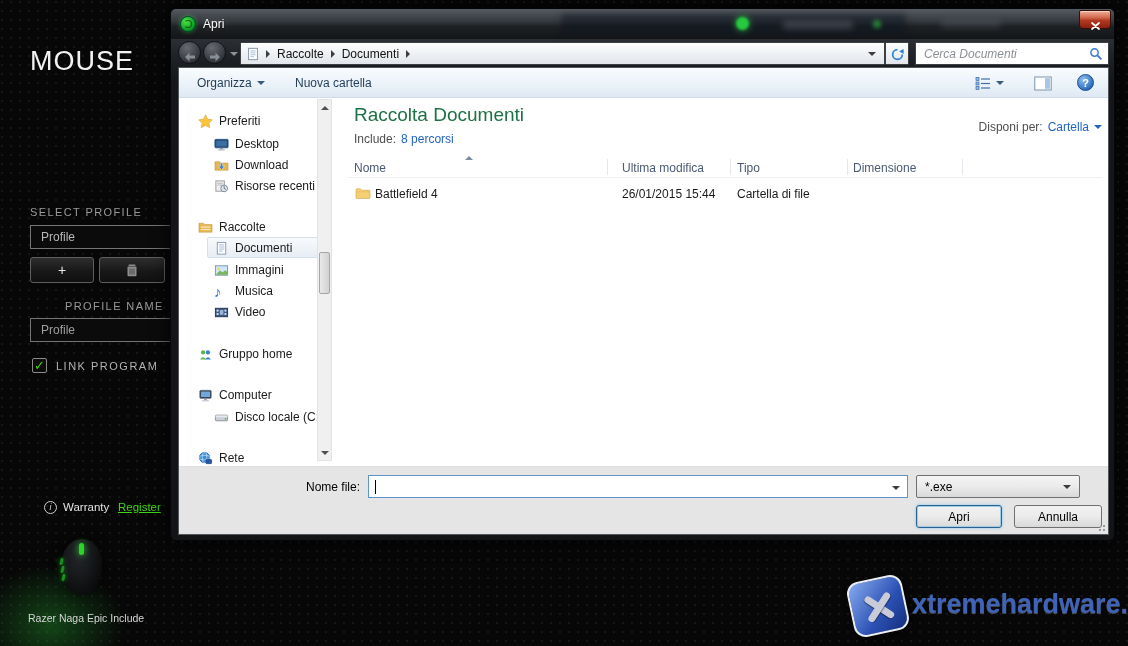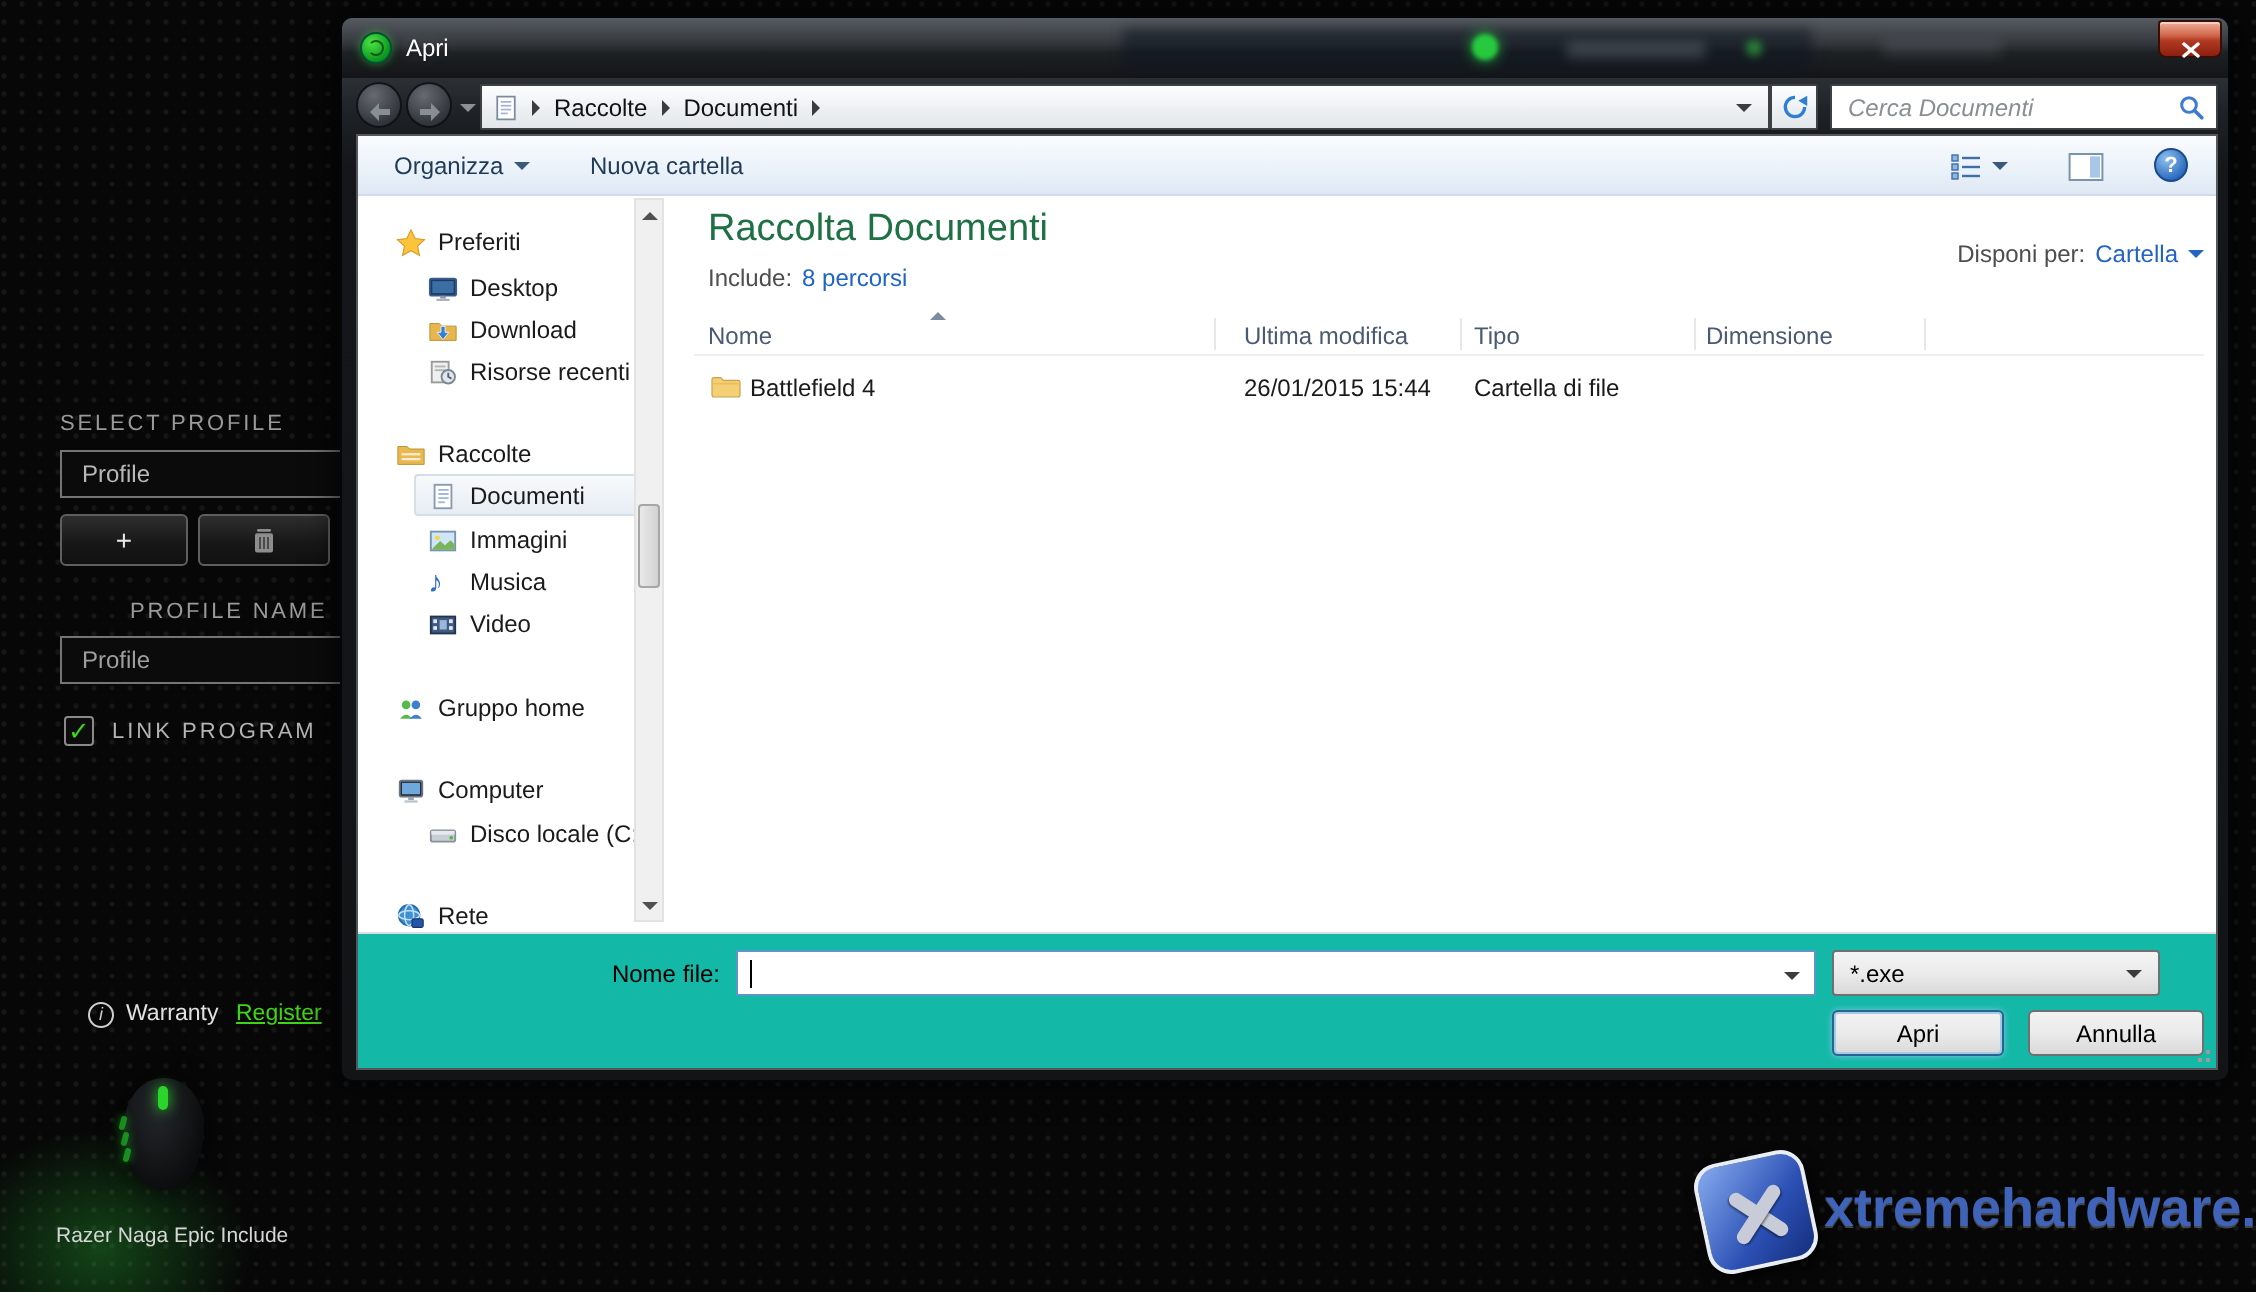--- a/index.html
+++ b/index.html
@@ -103,21 +103,21 @@
   #main{left:168px;top:0;width:761px;height:368px;}
   #lib-title{left:7px;top:6px;font-size:19px;color:#1e7145;}
   #include-row{left:7px;top:34px;font-size:12px;color:#4e4e4e;}
   #include-row a{color:#2264c6;text-decoration:none;margin-left:5px;}
   #arrange{right:6px;top:22px;display:flex;align-items:center;gap:5px;font-size:12px;color:#4e4e4e;}
   #arrange .val{color:#2264c6;}
   #colheaders{left:0;top:58px;width:755px;height:22px;border-bottom:1px solid #eef1f4;font-size:12px;color:#4a5a72;}
   .colsep{position:absolute;top:3px;width:1px;height:16px;background:#e4e8ed;}
   #filerow{left:2px;top:86px;width:753px;height:20px;font-size:12px;color:#1a1a1a;}
 
-  #footer{left:0;top:398px;width:929px;height:68px;background:#14b8a6;border-top:1px solid #dfdfdf;}
+  #footer{left:0;top:398px;width:929px;height:68px;background:#e5e5e5;border-top:1px solid #dfdfdf;}
   #fn-label{left:0;top:13px;width:181px;text-align:right;font-size:12px;color:#000;}
   #fn-input{left:189px;top:8px;width:540px;height:23px;background:#fff;border:1px solid #5e94c8;}
   #fn-input input{position:absolute;left:5px;top:2px;width:505px;height:17px;border:none;outline:none;
     font-family:inherit;font-size:12px;background:transparent;}
   #fn-caret{position:absolute;left:6px;top:4px;width:1px;height:14px;background:#000;}
   .w7combo{background:linear-gradient(#f4f4f4,#ebebeb 50%,#d9d9d9);border:1px solid #707070;border-radius:2px;}
   #filetype{left:737px;top:8px;width:164px;height:23px;display:flex;align-items:center;font-size:12px;color:#000;padding:0 8px;}
   #filetype .sp{flex:1;}
   .w7btn{position:absolute;top:38px;height:23px;border-radius:3px;font-family:inherit;font-size:12px;color:#000;
     background:linear-gradient(#f2f2f2,#ebebeb 50%,#d9d9d9);border:1px solid #707070;}
@@ -126,20 +126,21 @@
   #grip{right:3px;bottom:3px;width:10px;height:10px;}
   .grip-dot{position:absolute;width:2px;height:2px;background:#9a9a9a;}
 </style>
 </head>
 <body>
 
 <div id="screen">
 
   <div class="abs" id="bg-glow"></div>
 
+  <div class="abs" id="mouse-title">MOUSE</div>
 
   <div class="abs dim-label" style="left:30px;top:206px;">SELECT PROFILE</div>
   <div class="abs dark-field" style="left:30px;top:225px;width:158px;height:24px;">
     <span>Profile</span>
   </div>
   <button class="abs dark-btn" style="left:30px;top:257px;width:64px;height:26px;font-size:14px;">
     <span>+</span>
   </button>
   <button class="abs dark-btn" style="left:99px;top:257px;width:66px;height:26px;">
     <span class="ic" style="width:12px;height:13px;">

